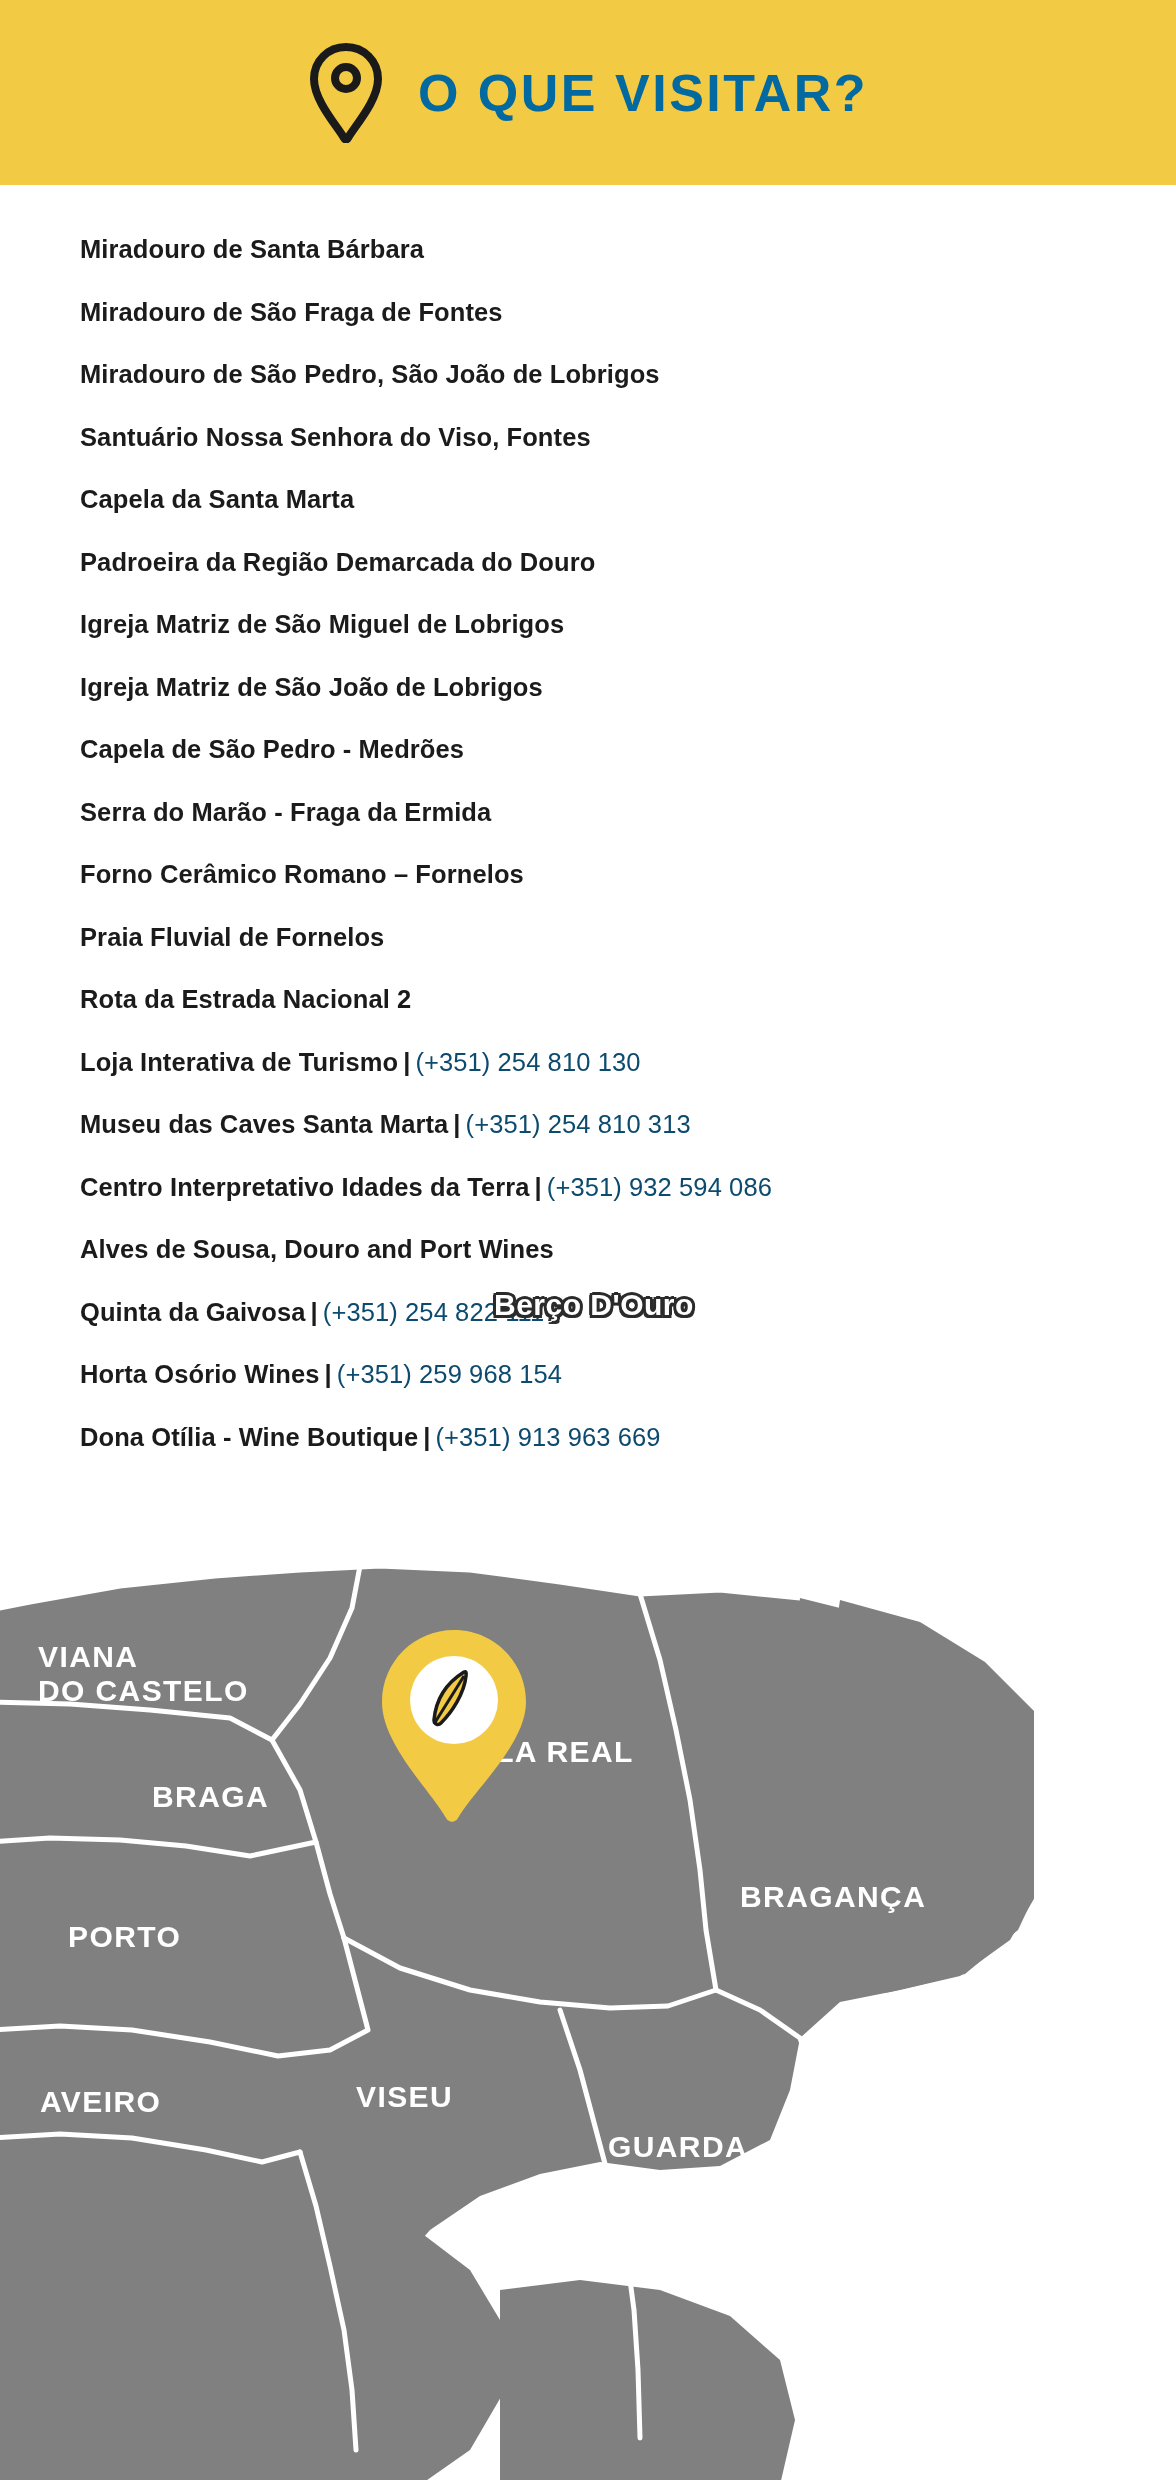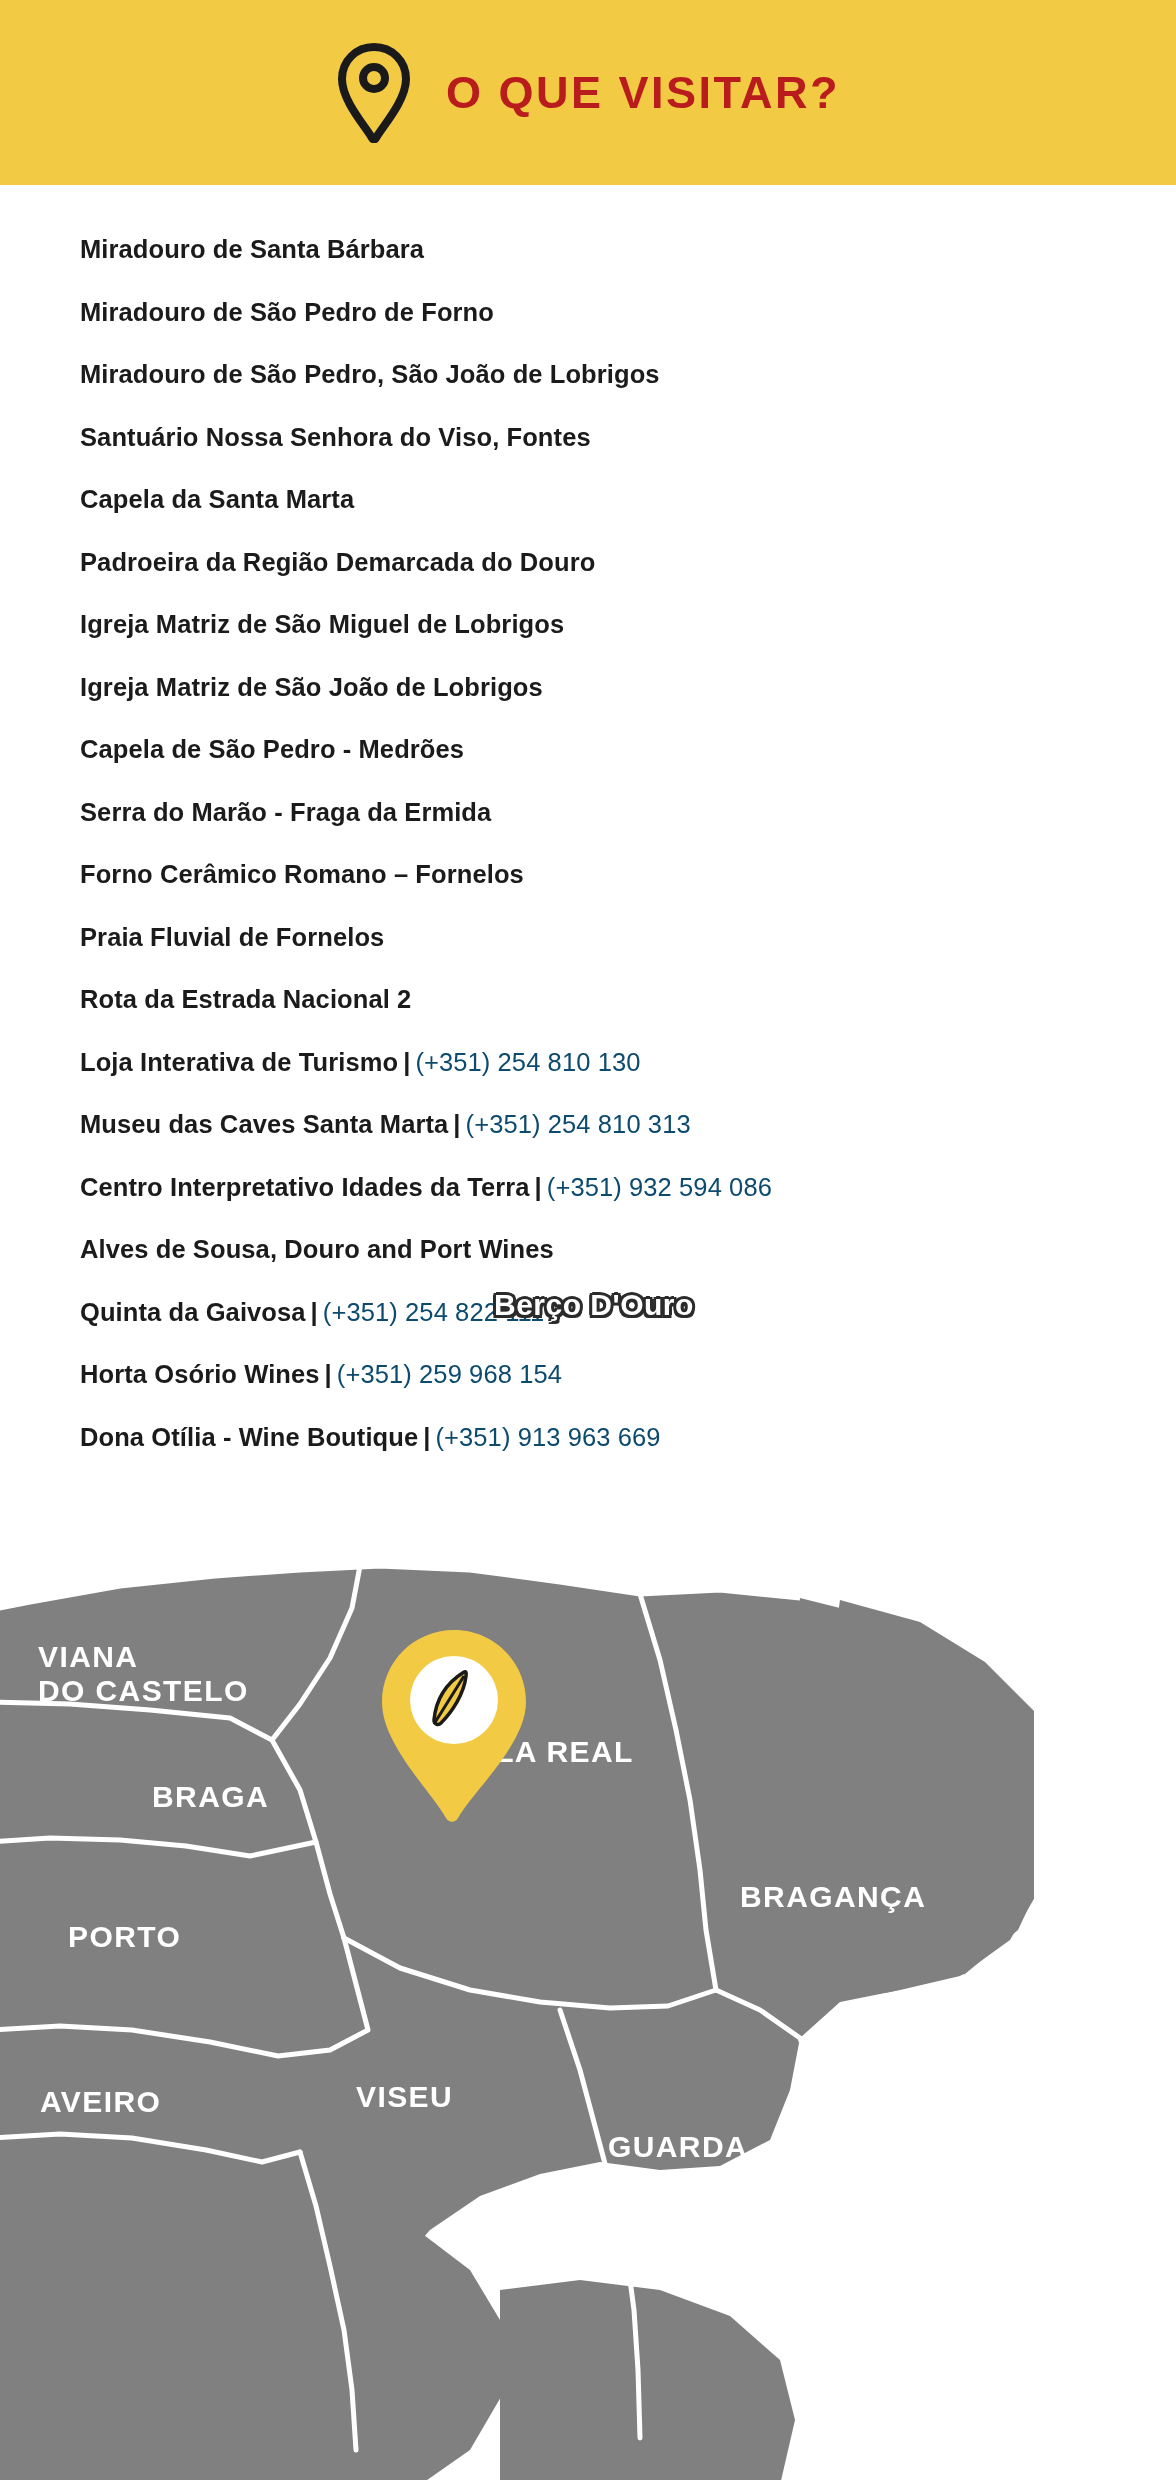--- a/index.html
+++ b/index.html
@@ -28,24 +28,24 @@
     align-items: center;
     justify-content: center;
     gap: 34px;
   }
   .pin-icon {
     width: 76px;
     height: 100px;
     display: block;
   }
   .header-title {
-    font-size: 45px;
+    font-size: 52px;
     font-weight: bold;
     letter-spacing: 2.5px;
-    color: #b91c1c;
+    color: #0369a1;
     white-space: nowrap;
     font-family: "Liberation Sans", sans-serif;
   }
 
   
   .list {
     position: absolute;
     top: 218px;
     left: 80px;
     width: 1060px;
@@ -140,21 +140,21 @@
   <div class="header">
     <svg class="pin-icon" viewBox="0 0 76 100">
       <path d="M38 4 C20 4 6 18 6 36 C6 58 30 84 36 95 C37 97 39 97 40 95 C46 84 70 58 70 36 C70 18 56 4 38 4 Z" fill="none" stroke="#1a1a1a" stroke-width="8"></path>
       <circle cx="38" cy="35" r="11" fill="none" stroke="#1a1a1a" stroke-width="8"></circle>
     </svg>
     <div class="header-title">O QUE VISITAR?</div>
   </div>
 
   <div class="list">
     <div class="list-item"><span class="label">Miradouro de Santa Bárbara</span></div>
-    <div class="list-item"><span class="label">Miradouro de São Pedro de Forno</span></div>
+    <div class="list-item"><span class="label">Miradouro de São Fraga de Fontes</span></div>
     <div class="list-item"><span class="label">Miradouro de São Pedro, São João de Lobrigos</span></div>
     <div class="list-item"><span class="label">Santuário Nossa Senhora do Viso, Fontes</span></div>
     <div class="list-item"><span class="label">Capela da Santa Marta</span></div>
     <div class="list-item"><span class="label">Padroeira da Região Demarcada do Douro</span></div>
     <div class="list-item"><span class="label">Igreja Matriz de São Miguel de Lobrigos</span></div>
     <div class="list-item"><span class="label">Igreja Matriz de São João de Lobrigos</span></div>
     <div class="list-item"><span class="label">Capela de São Pedro - Medrões</span></div>
     <div class="list-item"><span class="label">Serra do Marão - Fraga da Ermida</span></div>
     <div class="list-item"><span class="label">Forno Cerâmico Romano – Fornelos</span></div>
     <div class="list-item"><span class="label">Praia Fluvial de Fornelos</span></div>

